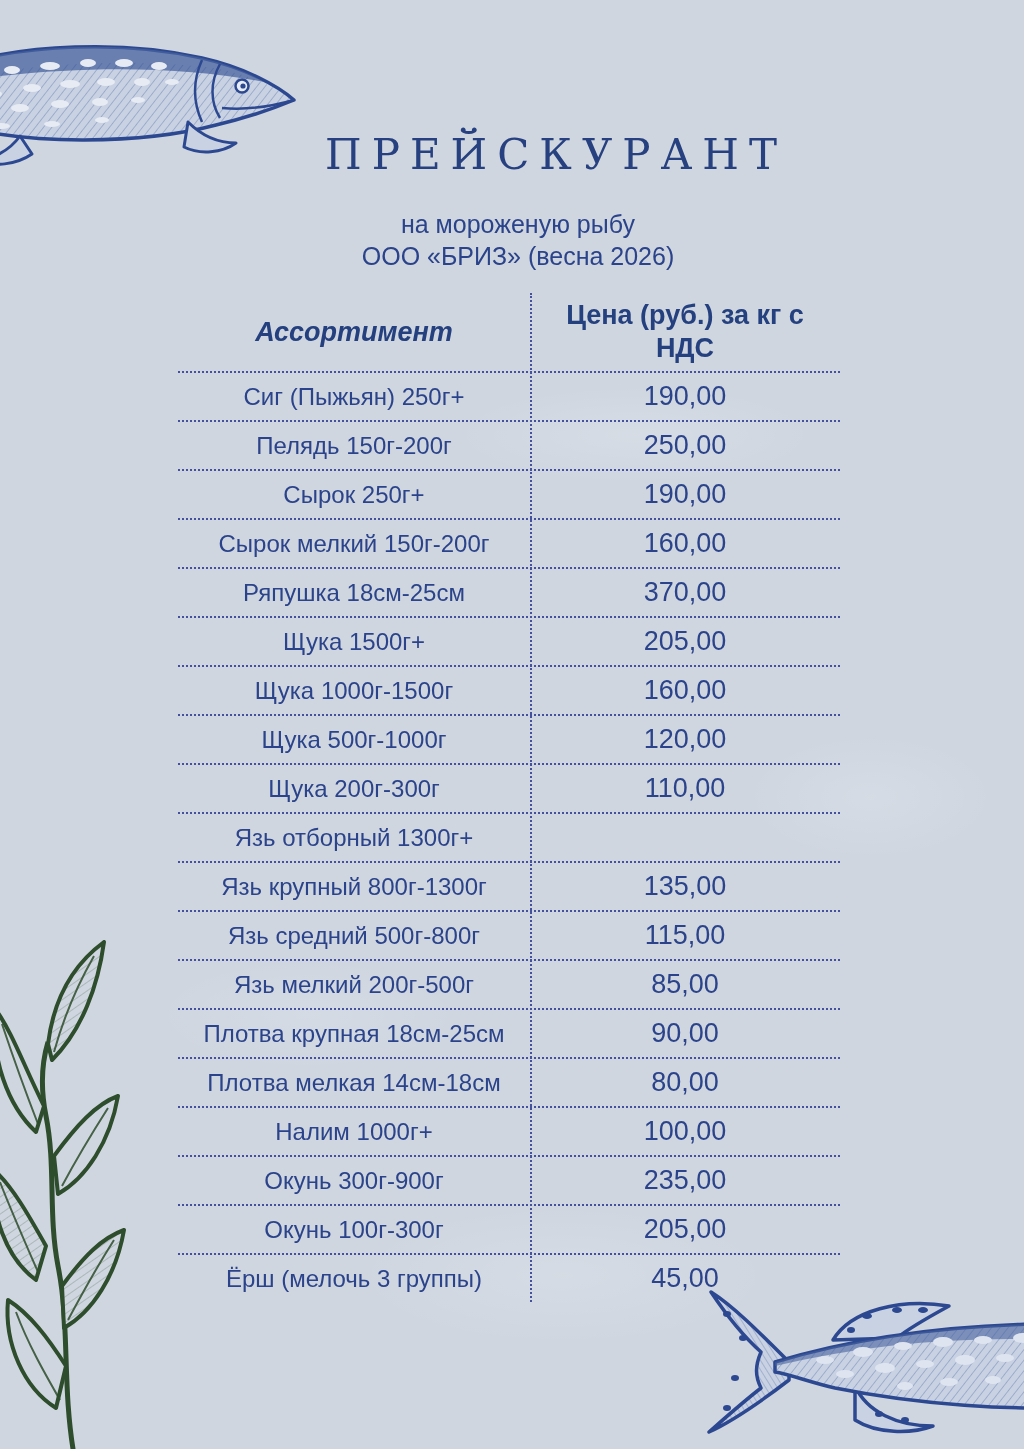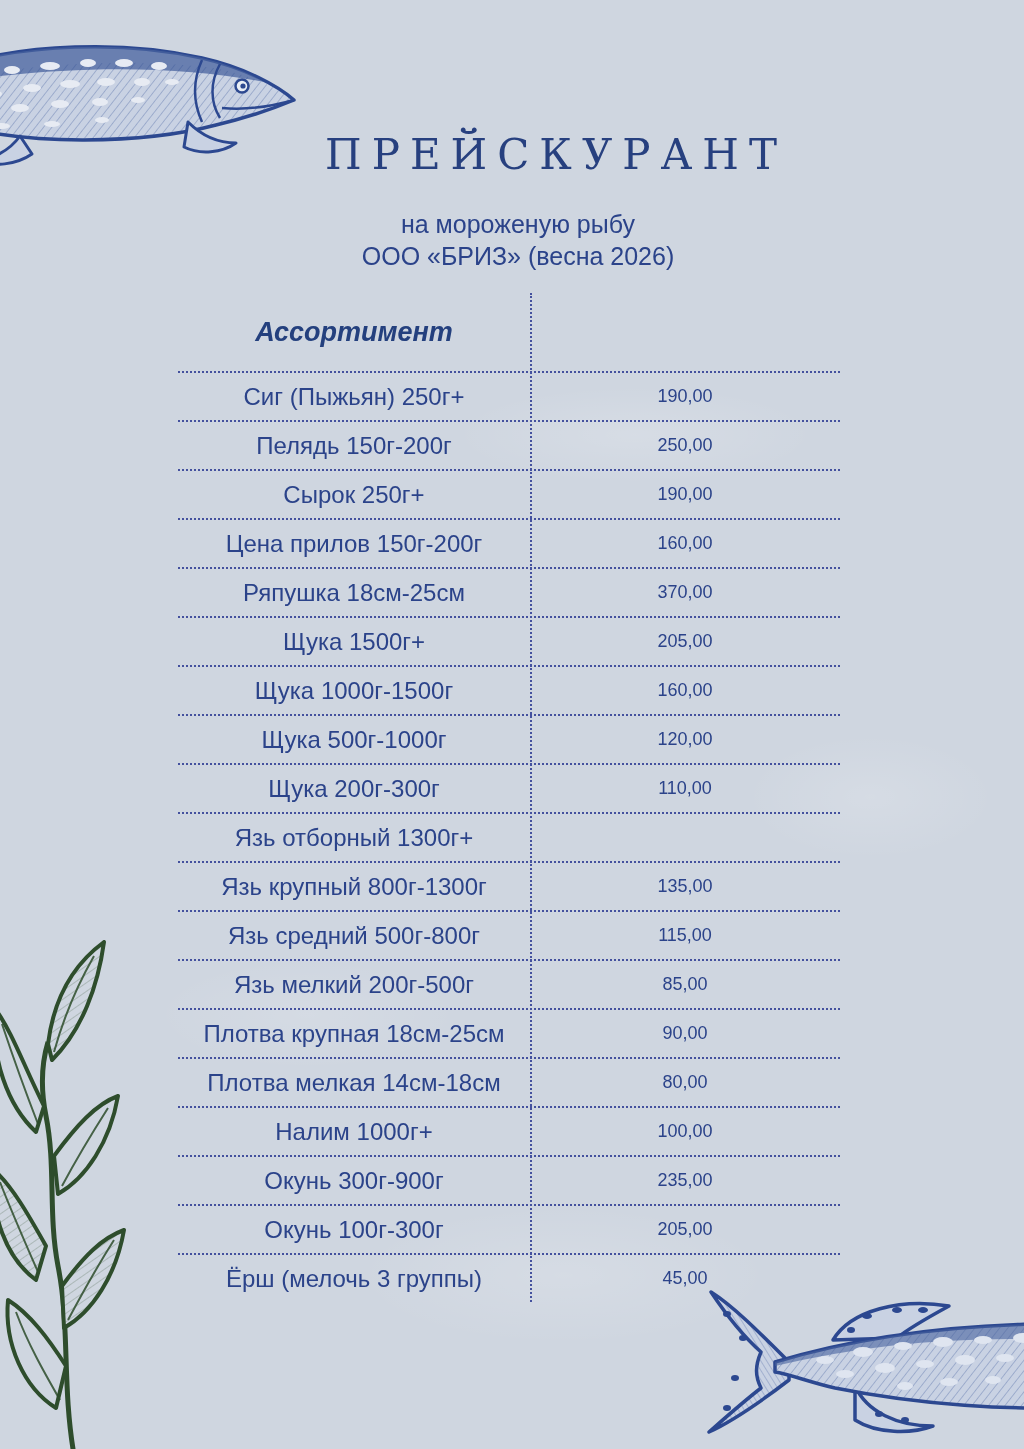--- a/index.html
+++ b/index.html
@@ -47,21 +47,21 @@
   .trow {
     display:flex; height:47px;
     border-top:2px dotted #44519e;
   }
   .cell {
     display:flex; align-items:center; justify-content:center;
     text-align:center;
     font-weight:400; color:#2b438a;
   }
   .cell.name  { width:352px; font-size:24px; }
-  .cell.price { width:310px; font-size:18px; }
+  .cell.price { width:310px; font-size:27px; }
   .vline {
     position:absolute; left:352px; top:0; bottom:0;
     border-left:2px dotted #44519e;
   }
   .fish-top    { position:absolute; left:-46px; top:30px;   width:350px; height:170px; }
   .fish-bottom { position:absolute; left:705px; top:1282px; width:385px; height:165px; }
   .seaweed     { position:absolute; left:-12px; top:940px;  width:145px; height:515px; }
 </style>
 </head>
 <body>
@@ -119,39 +119,42 @@
 
   <div class="title">ПРЕЙСКУРАНТ</div>
   <div class="subtitle">
     <div>на мороженую рыбу</div>
     <div>ООО «БРИЗ» (весна 2026)</div>
   </div>
 
   <div class="price-table">
     <div class="thead">
       <div class="th left">Ассортимент</div>
+      <div class="th right">
+        <div class="wrapbox">Цена (руб.) за кг с НДС</div>
+      </div>
     </div>
     <div id="price-rows">
   <div class="trow">
     <div class="cell name">Сиг (Пыжьян) 250г+</div>
     <div class="cell price">190,00</div>
   </div>
 
   <div class="trow">
     <div class="cell name">Пелядь 150г-200г</div>
     <div class="cell price">250,00</div>
   </div>
 
   <div class="trow">
     <div class="cell name">Сырок 250г+</div>
     <div class="cell price">190,00</div>
   </div>
 
   <div class="trow">
-    <div class="cell name">Цена прилов 150г-200г</div>
+    <div class="cell name">Сырок мелкий 150г-200г</div>
     <div class="cell price">160,00</div>
   </div>
 
 
   <div class="trow">
     <div class="cell name">Ряпушка 18см-25см</div>
     <div class="cell price">370,00</div>
   </div>
 
   <div class="trow">

